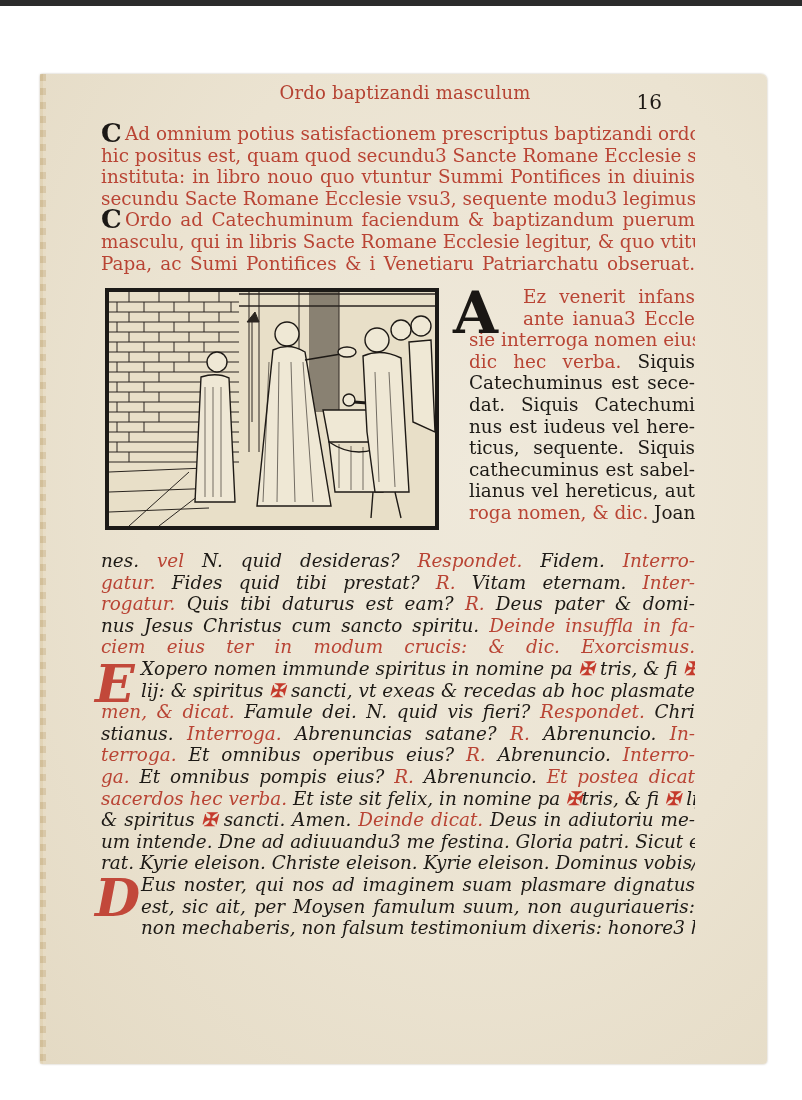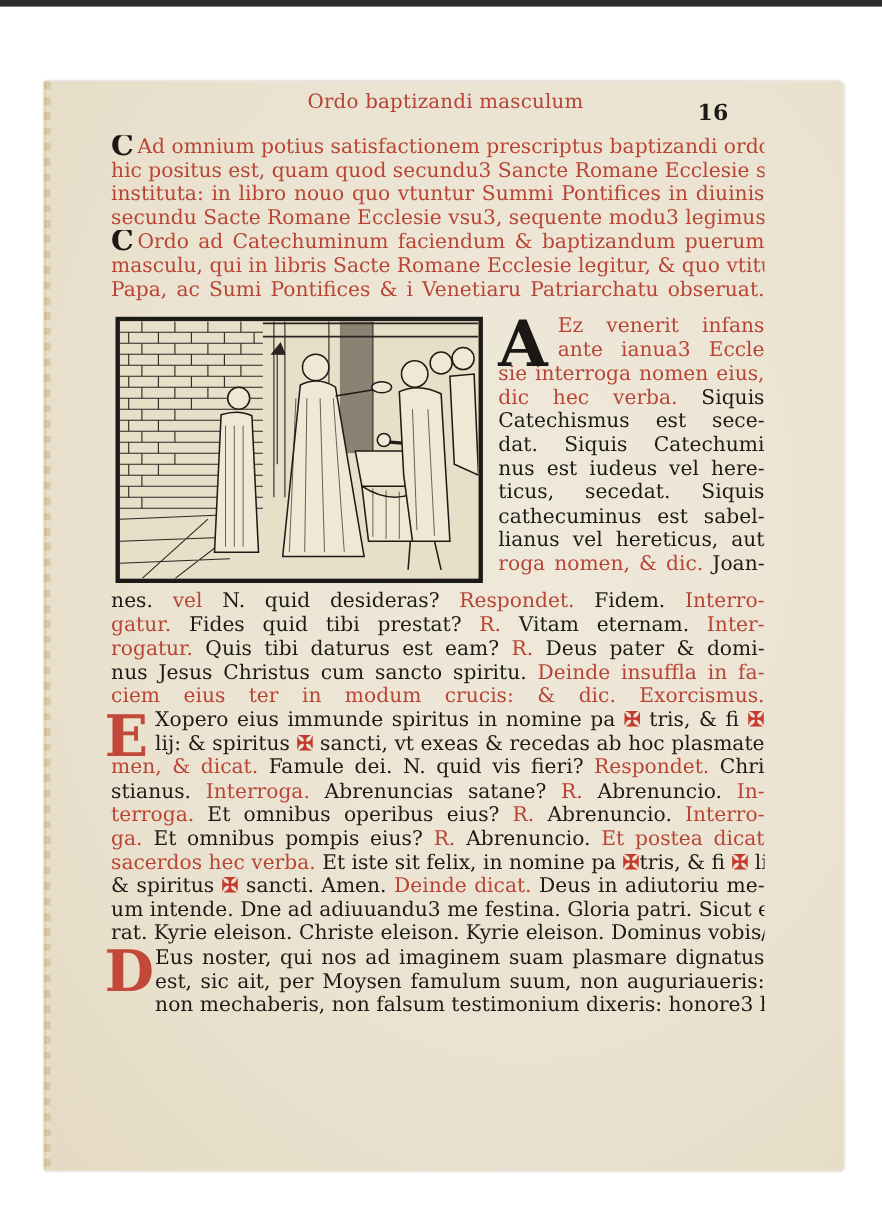--- a/index.html
+++ b/index.html
@@ -17,46 +17,46 @@
   }
   .page::before {
     content:""; position:absolute; left:-3px; top:0; width:6px; height:100%;
     background: repeating-linear-gradient(180deg,#cdb78f 0 7px,#e8dcc3 7px 14px);
     opacity:.55;
   }
   .header {
     position:absolute; top:8px; left:0; width:100%; text-align:center;
     color:#b54232; font-size:18px; letter-spacing:.2px;
   }
-  .folio { position:absolute; top:16px; right:105px; font-size:20px; font-weight:bold; color:#1e1a16; }
+  .folio { position:absolute; top:16px; right:105px; font-size:20px; font-weight:normal; color:#1e1a16; }
   .text {
     position:absolute; left:58px; width:594px;
     font-size:18.4px; line-height:21.6px; color:#1d1a16;
     font-family:"DejaVu Serif", serif;
   }
   .r { color:#b94434; }
   .b { color:#1d1a16; }
   .intro { top:49px; }
   .line { white-space:nowrap; overflow:hidden; text-align:justify; text-align-last:justify; height:21.6px; }
   .para-mark {
     display:inline-block; font-weight:bold; font-size:26px; color:#1b1815; width:22px; line-height:20px;
     vertical-align:top; margin-right:2px;
   }
   .woodcut {
     position:absolute; left:62px; top:214px; width:334px; height:242px;
     border:4px solid #1c1a17; background:#e9e1cc; box-sizing:border-box; overflow:hidden;
   }
   .woodcut svg { width:100%; height:100%; display:block; }
   .right-col { position:absolute; left:410px; top:212px; width:242px; font-size:18.4px; line-height:21.6px; color:#1d1a16; }
-  .right-col .line { text-align:justify; text-align-last:justify; }
+  .right-col .line { text-align:justify; text-align-last:justify;margin-left:16px; }
   .initial-A {
     position:absolute; left:0; top:-2px; font-size:58px; line-height:58px; font-weight:bold; color:#1a1714;
   }
   .indent { padding-left:48px; }
-  .body2 { top:462px; }
+  .body2 { top:476px;font-style:italic; }
   .initial-red {
     position:absolute; left:-6px; font-size:52px; line-height:52px; color:#c2483a; font-weight:bold;
   }
   .cross { color:#c53a2c; font-weight:bold; }
 </style>
 </head>
 <body>
 
 <div class="top-strip"></div>
 
@@ -124,42 +124,42 @@
     </svg>
   </div>
 
   <div class="right-col">
     <span class="initial-A">A</span>
     <div id="rc-lines">
         <div class="line indent" style="padding-left: 54px;"><span class="r">Ez venerit infans</span></div>
         <div class="line indent" style="padding-left: 54px;"><span class="r">ante ianua3 Eccle</span></div>
         <div class="line"><span class="r">sie interroga nomen eius,</span></div>
         <div class="line"><span class="r">dic hec verba.</span><span class="b"> Siquis</span></div>
-        <div class="line"><span class="b">Catechismus est sece-</span></div>
+        <div class="line"><span class="b">Catechuminus est sece-</span></div>
         <div class="line"><span class="b">dat. Siquis Catechumi</span></div>
         <div class="line"><span class="b">nus est iudeus vel here-</span></div>
-        <div class="line"><span class="b">ticus, secedat. Siquis</span></div>
+        <div class="line"><span class="b">ticus, sequente. Siquis</span></div>
         <div class="line"><span class="b">cathecuminus est sabel-</span></div>
         <div class="line"><span class="b">lianus vel hereticus, aut</span></div>
         <div class="line"><span class="r">roga nomen, &amp; dic. </span><span class="b">Joan-</span></div>
       </div>
   </div>
 
   <div class="text body2">
     <div id="blk1">
         <div class="line"><span class="b">nes. </span><span class="r">vel </span><span class="b">N. quid desideras? </span><span class="r">Respondet. </span><span class="b">Fidem. </span><span class="r">Interro-</span></div>
         <div class="line"><span class="r">gatur. </span><span class="b">Fides quid tibi prestat? </span><span class="r">R. </span><span class="b">Vitam eternam. </span><span class="r">Inter-</span></div>
         <div class="line"><span class="r">rogatur. </span><span class="b">Quis tibi daturus est eam? </span><span class="r">R. </span><span class="b">Deus pater &amp; domi-</span></div>
         <div class="line"><span class="b">nus Jesus Christus cum sancto spiritu. </span><span class="r">Deinde insuffla in fa-</span></div>
         <div class="line"><span class="r">ciem eius ter in modum crucis: &amp; dic. Exorcismus.</span></div>
       </div>
     <div style="position:relative">
       <span class="initial-red" style="top:0">E</span>
       <div id="blk2">
-          <div class="line indent" style="padding-left: 40px;"><span class="b">Xopero eius immunde spiritus in nomine pa </span><span class="cross">✠</span><span class="b"> tris, &amp; fi </span><span class="cross">✠</span></div>
+          <div class="line indent" style="padding-left: 40px;"><span class="b">Xopero nomen immunde spiritus in nomine pa </span><span class="cross">✠</span><span class="b"> tris, &amp; fi </span><span class="cross">✠</span></div>
           <div class="line indent" style="padding-left: 40px;"><span class="b">lij: &amp; spiritus </span><span class="cross">✠</span><span class="b"> sancti, vt exeas &amp; recedas ab hoc plasmate</span></div>
           <div class="line"><span class="r">men, &amp; dicat. </span><span class="b">Famule dei. N. quid vis fieri? </span><span class="r">Respondet. </span><span class="b">Chri</span></div>
           <div class="line"><span class="b">stianus. </span><span class="r">Interroga. </span><span class="b">Abrenuncias satane? </span><span class="r">R. </span><span class="b">Abrenuncio. </span><span class="r">In-</span></div>
           <div class="line"><span class="r">terroga. </span><span class="b">Et omnibus operibus eius? </span><span class="r">R. </span><span class="b">Abrenuncio. </span><span class="r">Interro-</span></div>
           <div class="line"><span class="r">ga. </span><span class="b">Et omnibus pompis eius? </span><span class="r">R. </span><span class="b">Abrenuncio. </span><span class="r">Et postea dicat</span></div>
           <div class="line"><span class="r">sacerdos hec verba. </span><span class="b">Et iste sit felix, in nomine pa </span><span class="cross">✠</span><span class="b">tris, &amp; fi </span><span class="cross">✠</span><span class="b"> lij,</span></div>
           <div class="line"><span class="b">&amp; spiritus </span><span class="cross">✠</span><span class="b"> sancti. Amen. </span><span class="r">Deinde dicat. </span><span class="b">Deus in adiutoriu me-</span></div>
           <div class="line"><span class="b">um intende. Dne ad adiuuandu3 me festina. Gloria patri. Sicut e/</span></div>
           <div class="line"><span class="b">rat. Kyrie eleison. Christe eleison. Kyrie eleison. Dominus vobis/</span></div>
         </div>

